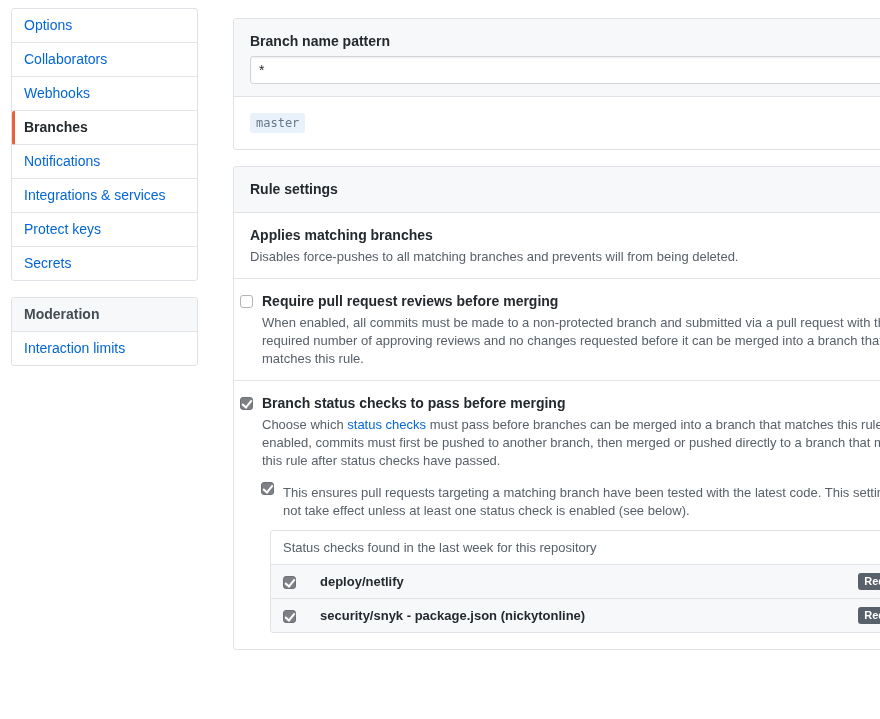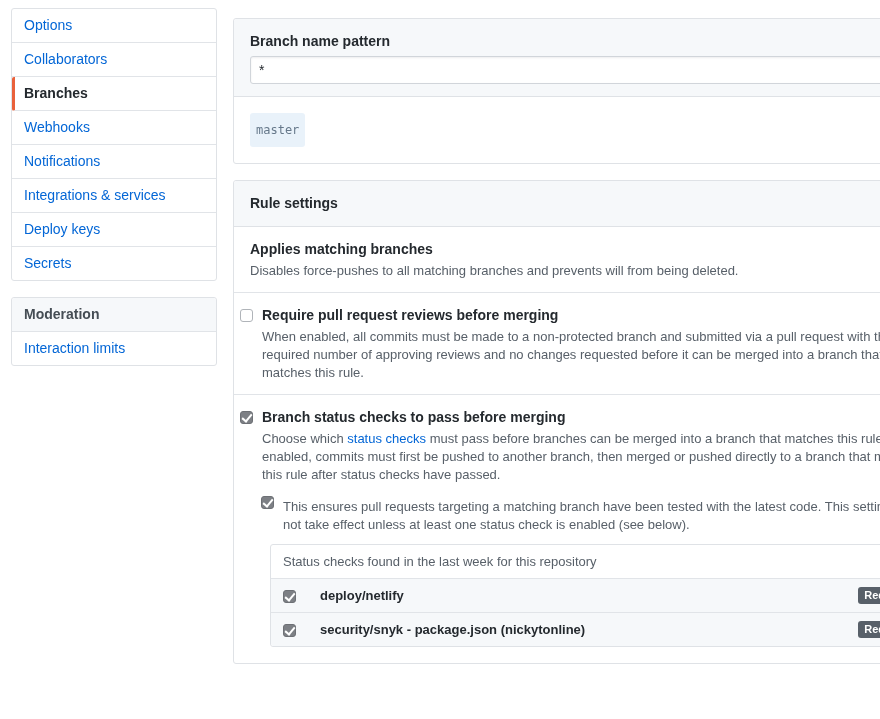--- a/index.html
+++ b/index.html
@@ -19,21 +19,21 @@
   html,body{margin:0;padding:0;}
   body{
     background:#fff;
     font-family:"Liberation Sans","DejaVu Sans",sans-serif;
     color:var(--text);
     font-size:14px;
   }
   .page{position:relative;width:880px;height:719px;overflow:hidden;background:#fff;}
 
   
-  .sidebar{position:absolute;left:11px;top:8px;width:206px;}
+  .sidebar{position:absolute;left:11px;top:8px;width:187px;}
   .menu{border:1px solid var(--border);border-radius:3px;background:#fff;}
   .menu + .menu{margin-top:16px;}
   .menu-item{
     display:block;padding:8px 12px;border-bottom:1px solid var(--border-inner);
     color:var(--link);font-size:14px;line-height:17px;cursor:pointer;text-decoration:none;
   }
   .menu-item:last-child{border-bottom:none;}
   .menu-item.selected{
     color:var(--text);font-weight:700;
     border-left:3px solid var(--accent);padding-left:9px;
@@ -63,21 +63,21 @@
     display:block;width:100%;height:28px;padding:4px 8px;font-size:14px;
     font-family:"Liberation Sans","DejaVu Sans",sans-serif;color:var(--text);
     background:#fff;border:1px solid #d1d5da;border-radius:3px;
     box-shadow:inset 0 1px 2px rgba(27,31,35,.075);outline:none;
   }
   .applies{margin-top:11px;font-size:14px;color:var(--text);}
   .applies b{font-weight:700;}
   .card-body{padding:16px;}
   .branch-tag{
     display:inline-block;font-family:"DejaVu Sans Mono","Liberation Mono",monospace;
-    font-size:12px;line-height:14px;padding:10px 6px;border-radius:3px;
+    font-size:12px;line-height:14px;padding:3px 6px;border-radius:3px;
     background:var(--tag-bg);color:var(--tag-text);
   }
 
   .card-head2{
     background:var(--head-bg);padding:14px 16px;border-bottom:1px solid var(--border);
     font-weight:700;font-size:14px;line-height:17px;
     border-top-left-radius:3px;border-top-right-radius:3px;
   }
   .section{padding:14px 16px 12px;border-bottom:1px solid var(--border-inner);}
   .section:last-child{border-bottom:none;}
@@ -125,25 +125,25 @@
 </style>
 </head>
 <body>
 
 <div class="page">
 
   <nav class="sidebar">
     <div class="menu">
       <a class="menu-item">Options</a>
       <a class="menu-item">Collaborators</a>
+      <a class="menu-item">Webhooks</a>
       <a class="menu-item selected">Branches</a>
-      <a class="menu-item">Webhooks</a>
       <a class="menu-item">Notifications</a>
       <a class="menu-item">Integrations &amp; services</a>
-      <a class="menu-item">Deploy keys</a>
+      <a class="menu-item">Protect keys</a>
       <a class="menu-item">Secrets</a>
     </div>
     <div class="menu">
       <div class="menu-header">Moderation</div>
       <a class="menu-item">Interaction limits</a>
     </div>
   </nav>
 
   <main class="main">
 

